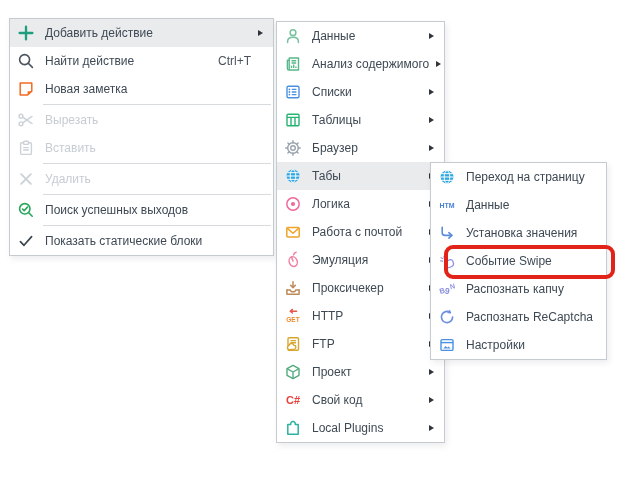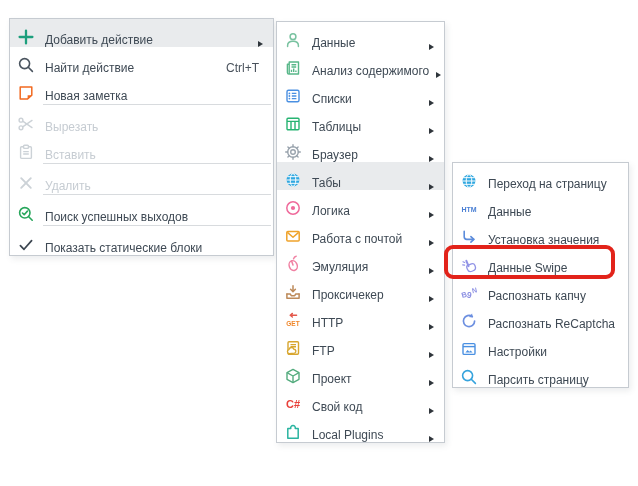--- a/index.html
+++ b/index.html
@@ -4,28 +4,28 @@
 <style>
   html,body{margin:0;padding:0}
   body{
     width:638px;height:486px;position:relative;overflow:hidden;
     background:#ffffff;
     font-family:"Liberation Sans",sans-serif;font-size:12px;color:#3e4954;
   }
   .menu{position:absolute;background:#fff;border:1px solid #c6cbd1;box-shadow:2px 3px 6px rgba(70,80,90,.10)}
   .menu1{left:9px;top:18px;width:263px}
   .menu2{left:276px;top:21px;width:167px;z-index:2}
-  .menu3{left:452px;top:162px;width:175px;z-index:3}
-  .mi{display:flex;align-items:flex-end;height:28px;cursor:default}
+  .menu3{left:430px;top:162px;width:175px;z-index:3}
+  .mi{display:flex;align-items:center;height:28px;cursor:default}
   .mi.selected{background:#e9ebed}
   .ic{width:20px;height:20px;margin:0 9px 0 6px;flex:0 0 auto;display:flex;align-items:center;justify-content:center}
   .ic svg{width:18px;height:18px;display:block;overflow:visible}
   .lbl{white-space:nowrap}
   .mi.disabled .lbl{color:#c6ccd2}
-  .sc{margin-left:auto;padding-right:14px;color:#49525c;white-space:nowrap}
+  .sc{margin-left:auto;padding-right:22px;color:#49525c;white-space:nowrap}
   .arrowbox{margin-left:auto;width:18px;margin-right:4px;display:flex;justify-content:center;align-items:center;flex:0 0 auto}
   .tri{width:0;height:0;border-left:5px solid #2f353b;border-top:3.5px solid transparent;border-bottom:3.5px solid transparent}
   .sep{height:1px;background:#d8dbde;margin:1px 2px 1px 33px}
   .annot{position:absolute;left:444px;top:245px;width:171px;height:34px;border:4px solid #e2231a;
          border-radius:9px;box-sizing:border-box;pointer-events:none;z-index:20}
 </style>
 </head>
 <body>
 
 <div class="menu menu1">
@@ -365,21 +365,21 @@
         <svg viewBox="0 0 18 18" xmlns="http://www.w3.org/2000/svg">
           <g stroke="#9193e6" fill="none" stroke-linecap="round" stroke-linejoin="round">
             <path d="M3 5.8l1.7.7M2.7 8.8l1.9.3" stroke-width="1.2"></path>
             <g transform="rotate(-22 10 10)">
               <path d="M8.6 3.8v5.8" stroke-width="2"></path>
               <path d="M6.4 10.6c0-1.2 1-2 2.2-2h3.5c1.5 0 2.6 1.1 2.6 2.6v1c0 2-1.5 3.4-3.5 3.4h-1.3c-1.9 0-3.5-1.4-3.5-3.3z" stroke-width="1.3"></path>
             </g>
           </g>
         </svg>
       </span>
-      <span class="lbl">Данные Swipe</span>
+      <span class="lbl">Событие Swipe</span>
     </div>
     <div class="mi">
       <span class="ic">
         <svg viewBox="0 0 18 18" xmlns="http://www.w3.org/2000/svg">
           <g fill="#8a8ee2" font-weight="bold" font-family="Liberation Sans,sans-serif">
             <text x="1.5" y="13.5" font-size="7.5" transform="rotate(-16 4 11)">B</text>
             <text x="7" y="14" font-size="8.5" transform="rotate(9 10 11)">9</text>
             <text x="12" y="9" font-size="7" transform="rotate(-12 14 7)">N</text>
           </g>
         </svg>
@@ -400,25 +400,14 @@
         <svg viewBox="0 0 18 18" xmlns="http://www.w3.org/2000/svg">
           <g stroke="#4a90e2" stroke-width="1.4" fill="none">
             <rect x="3" y="3.6" width="12" height="10.8" rx="1.2"></rect>
             <path d="M3 6.6h12"></path>
           </g>
           <path d="M5.4 12.6l2.2-2.5 1.7 1.7 1.3-1.4 2 2.2z" fill="#4a90e2"></path>
         </svg>
       </span>
       <span class="lbl">Настройки</span>
     </div>
-    <div class="mi">
-      <span class="ic">
-        <svg viewBox="0 0 18 18" xmlns="http://www.w3.org/2000/svg">
-          <g stroke="#35a3dd" stroke-width="1.6" fill="none" stroke-linecap="round">
-            <circle cx="7.6" cy="7.6" r="5"></circle>
-            <path d="M11.3 11.3l4.1 4.1"></path>
-          </g>
-        </svg>
-      </span>
-      <span class="lbl">Парсить страницу</span>
-    </div>
   </div>
 <div class="annot" style="border-color: rgb(226, 35, 26);"></div>
 
 </body></html>

